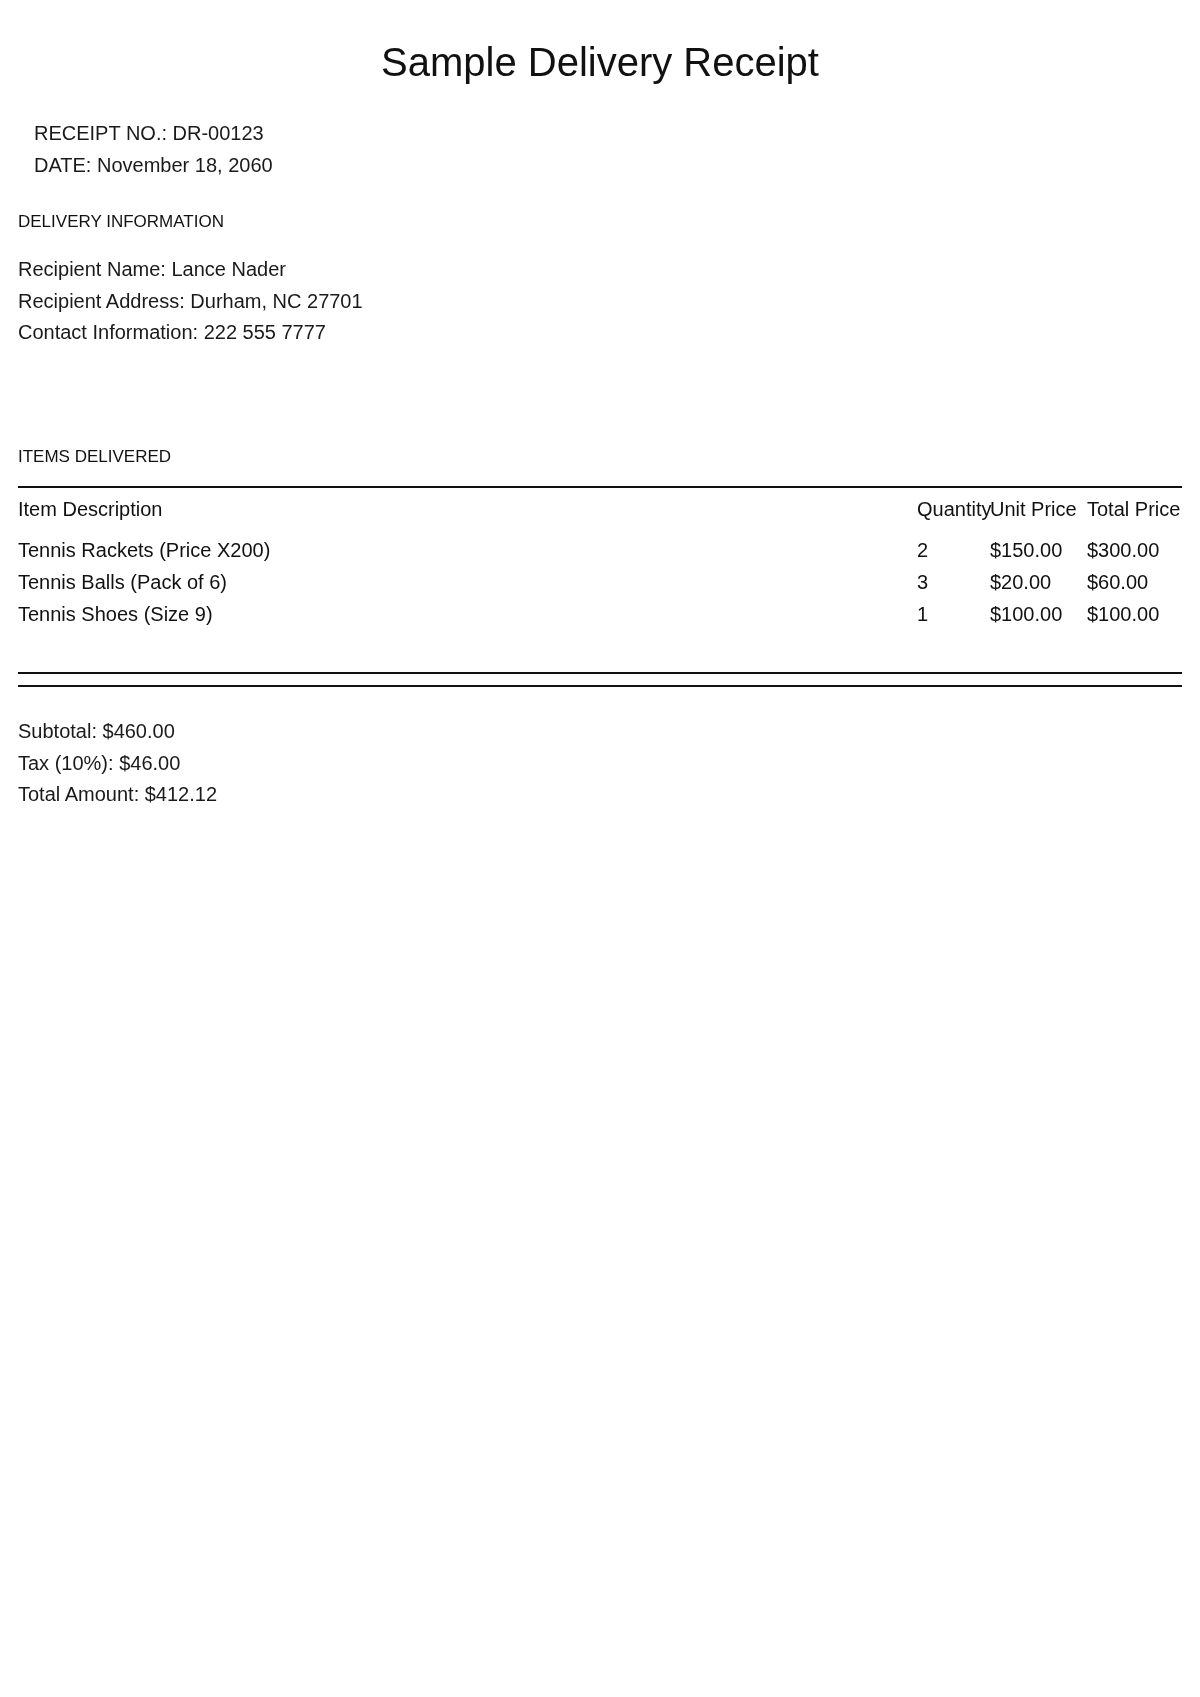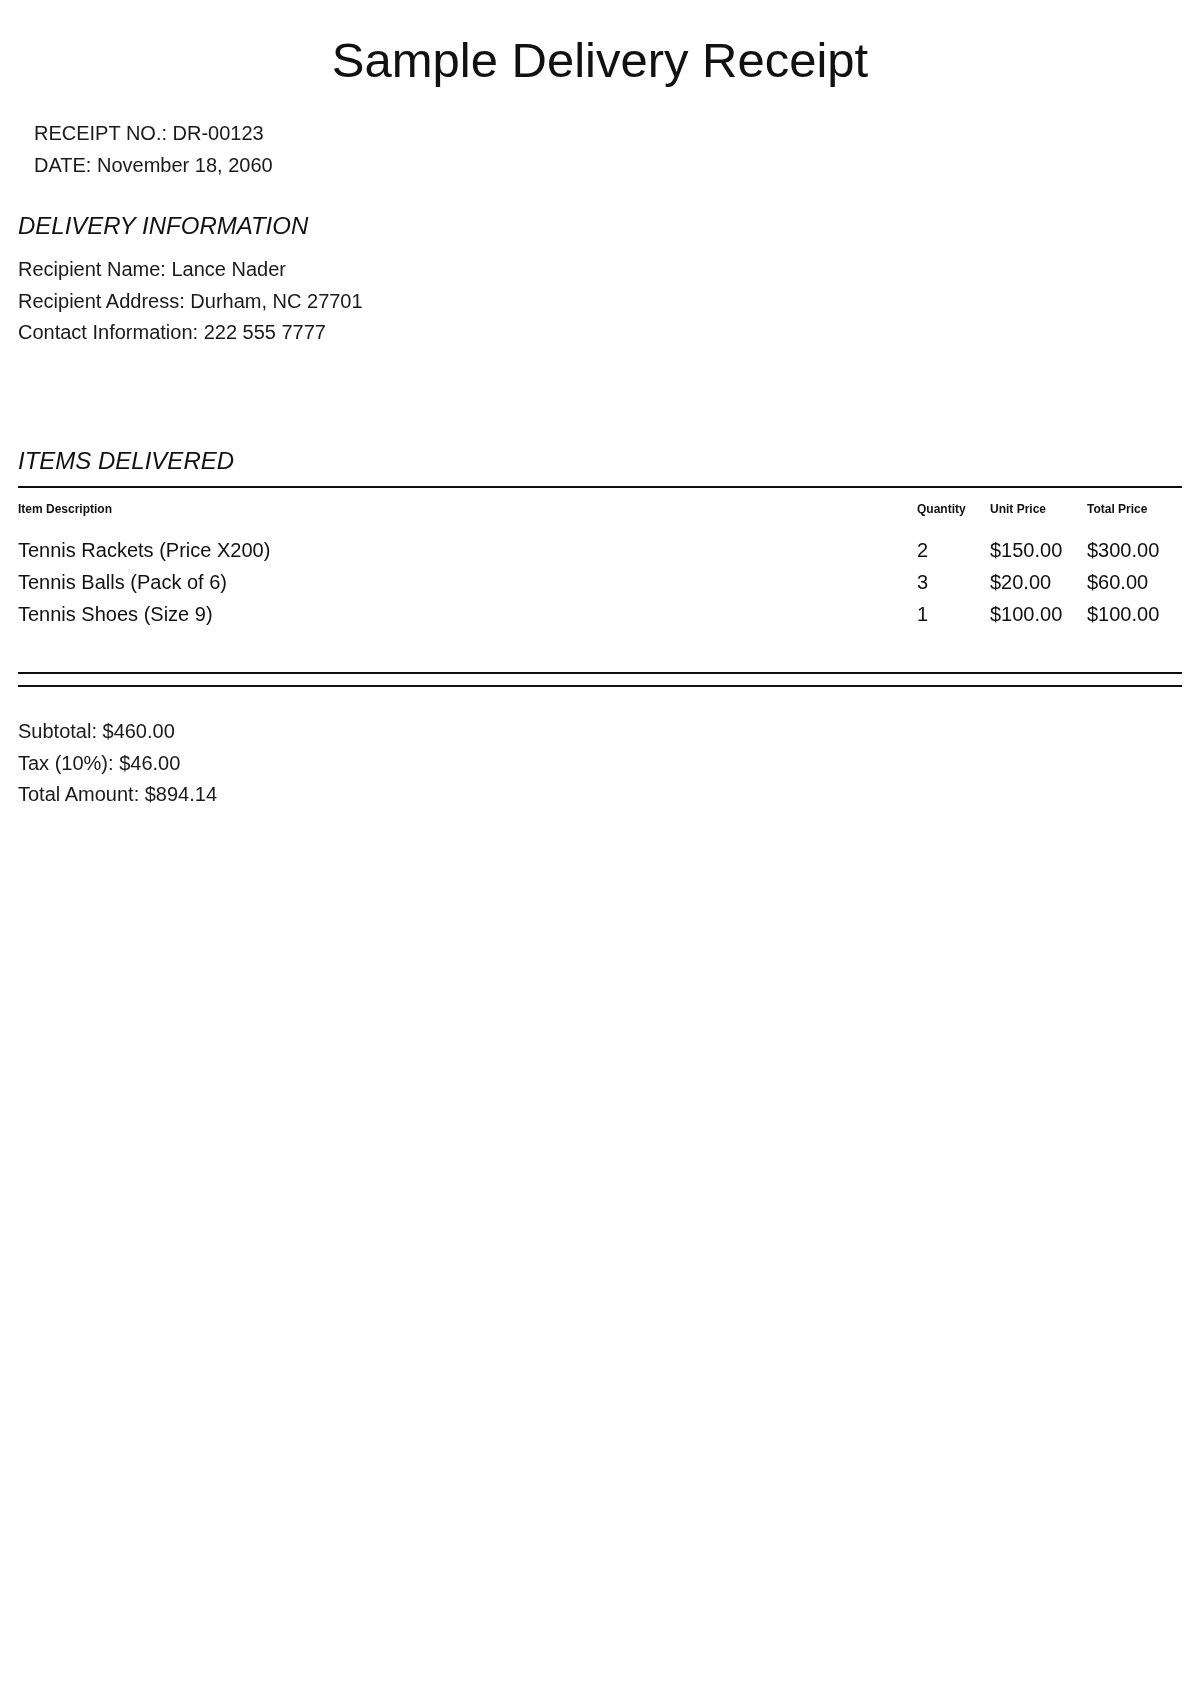--- a/index.html
+++ b/index.html
@@ -2,43 +2,43 @@
 <html><head>
   <meta charset="utf-8">
   <style>
     html, body { margin: 0; padding: 0; background: #ffffff; }
     body {
       width: 1200px; height: 1697px; position: relative; overflow: hidden;
       font-family: "Liberation Sans", sans-serif; color: #111111;
     }
     .page { position: absolute; left: 18px; top: 0; width: 1164px; }
     .title {
-      position: absolute; left: 0; width: 1164px; top: 32px;
-      text-align: center; font-size: 49px; font-weight: normal; margin: 0;
+      position: absolute; left: 0; width: 1164px; top: 40px;
+      text-align: center; font-size: 40px; font-weight: normal; margin: 0;
       color: #111;
     }
     .meta { position: absolute; left: 16px; top: 118px; }
     .line { font-size: 20px; line-height: 31.5px; font-weight: 300; color: #1a1a1a; white-space: nowrap; }
     .section-title {
-      position: absolute; left: 0; font-size: 24px; font-weight: normal; margin: 0; color: #111; font-style: italic;
+      position: absolute; left: 0; font-size: 17px; font-weight: normal; margin: 0; color: #111;
     }
     .delivery-title { top: 212px; }
     .delivery-info { position: absolute; left: 0; top: 254px; }
     .items-heading { top: 447px; }
     .rule { position: absolute; left: 0; width: 1164px; height: 0; border-top: 2px solid #111; }
     .rule-top { top: 486px; }
     .rule-bottom1 { top: 672px; }
     .rule-bottom2 { top: 685px; }
     table.items {
       position: absolute; left: 0; top: 493px; width: 1164px;
       border-collapse: collapse; table-layout: fixed;
     }
     table.items th, table.items td { padding: 0; text-align: left; vertical-align: top; }
     table.items th {
-      font-size: 12px; font-weight: bold; line-height: 32px; color: #111;
+      font-size: 20px; font-weight: normal; line-height: 32px; color: #111;
       padding-top: 0;
     }
     table.items thead tr th { padding-bottom: 9px; }
     table.items td { font-size: 20px; line-height: 32px; color: #111; white-space: nowrap; }
     col.c-desc { width: 899px; }
     col.c-qty { width: 73px; }
     col.c-unit { width: 97px; }
     col.c-total { width: 95px; }
     .th-qty { white-space: nowrap; overflow: visible; }
     .totals { position: absolute; left: 0; top: 716px; }
@@ -103,16 +103,16 @@
       </tr>
     </tbody>
   </table>
 
   <div class="rule rule-bottom1"></div>
   <div class="rule rule-bottom2"></div>
 
   <div class="totals">
     <div class="line">Subtotal: $460.00</div>
     <div class="line">Tax (10%): $46.00</div>
-    <div class="line">Total Amount: $894.14</div>
+    <div class="line">Total Amount: $412.12</div>
   </div>
 
 </div>
 
 </body></html>

